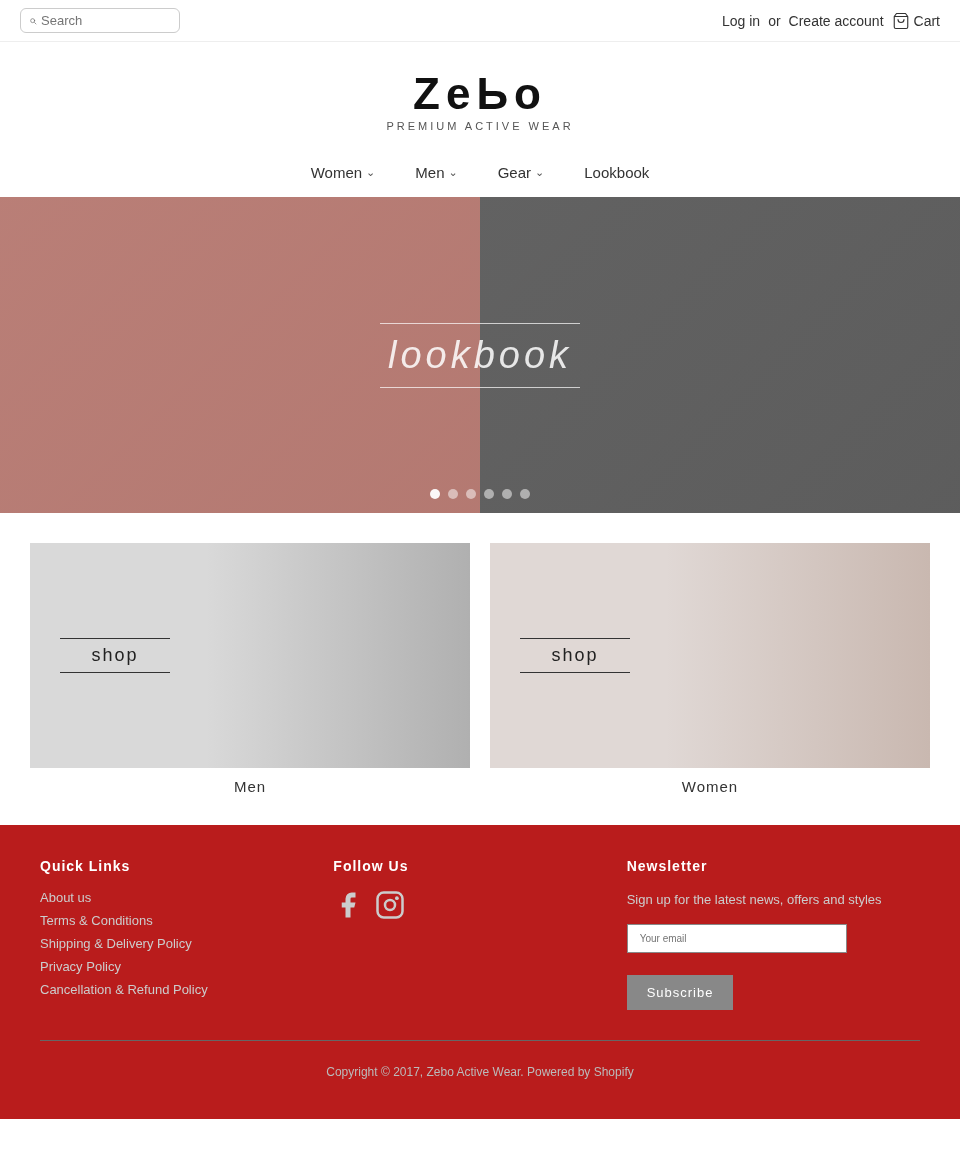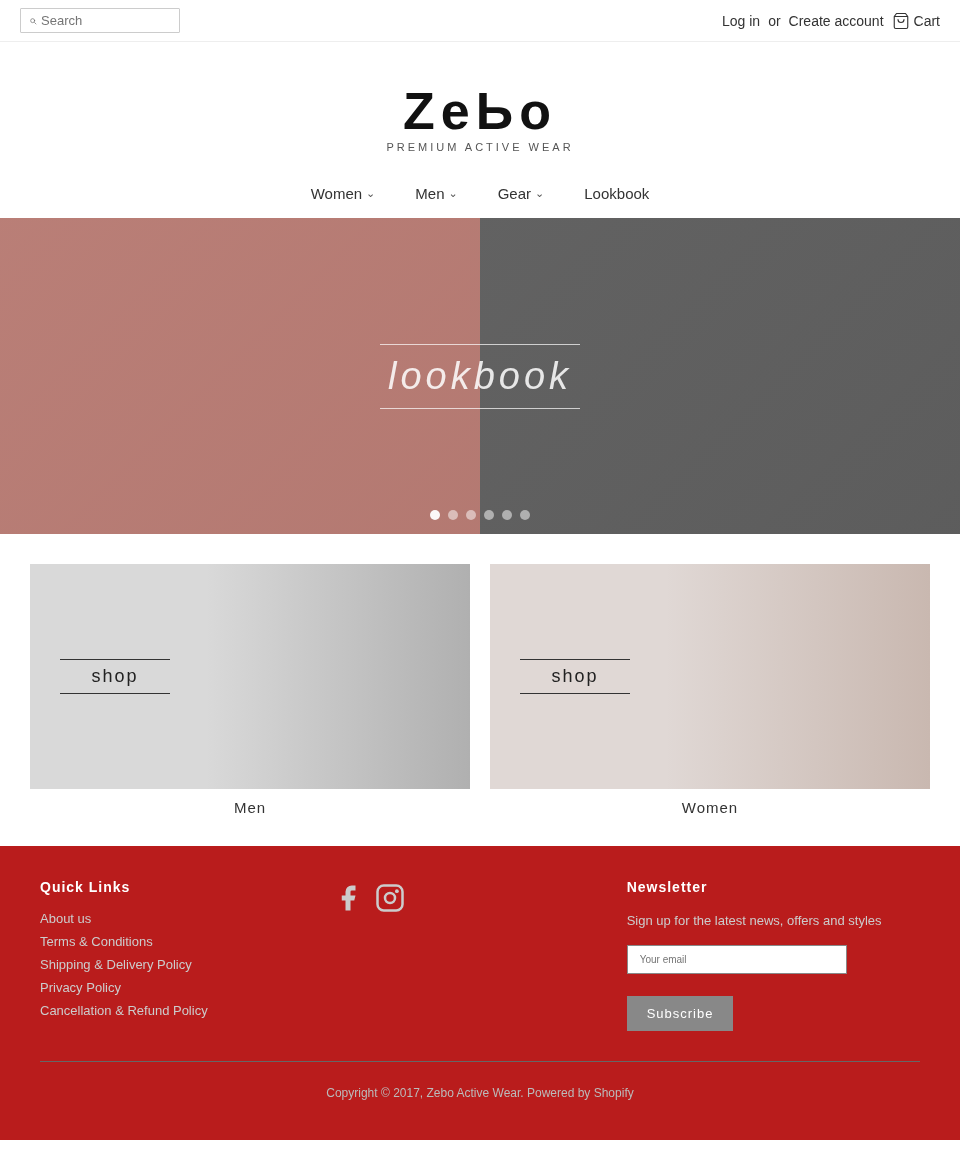--- a/index.html
+++ b/index.html
@@ -12,21 +12,21 @@
       justify-content: space-between;
       padding: 8px 20px;
       border-bottom: 1px solid #eee;
       background: #fff;
     }
     .search-form {
       display: flex;
       align-items: center;
       border: 1px solid #ccc;
       padding: 4px 8px;
-      border-radius: 1px;
+      border-radius: 6px;
       width: 160px;
     }
     .search-form input {
       border: none;
       outline: none;
       font-size: 13px;
       width: 130px;
       background: transparent;
     }
     .search-icon-svg {
@@ -55,27 +55,26 @@
       height: 18px;
       fill: #333;
     }
 
     
     .logo-area {
       text-align: center;
       padding: 30px 0 20px;
     }
     .logo-text {
-      font-size: 52px;
+      font-size: 44px;
       font-weight: bold;
       letter-spacing: 6px;
       color: #111;
       font-family: 'Arial Black', Arial, sans-serif;
       line-height: 1;
-      margin-top: 13px;
     }
     .logo-subtitle {
       font-size: 11px;
       letter-spacing: 3px;
       color: #555;
       margin-top: 4px;
     }
 
     
     .nav-bar {
@@ -398,20 +397,21 @@
     <div class="footer-col">
       <div class="footer-col-heading">Quick Links</div>
       <a class="footer-link">About us</a>
       <a class="footer-link">Terms &amp; Conditions</a>
       <a class="footer-link">Shipping &amp; Delivery Policy</a>
       <a class="footer-link">Privacy Policy</a>
       <a class="footer-link">Cancellation &amp; Refund Policy</a>
     </div>
 
     <div class="footer-col">
+      <div class="footer-col-heading">Follow Us</div>
       <div class="footer-social">
         <a href="#">
           <svg class="social-icon" viewBox="0 0 24 24">
             <path d="M18 2h-3a5 5 0 00-5 5v3H7v4h3v8h4v-8h3l1-4h-4V7a1 1 0 011-1h3z" fill="#ccc"></path>
           </svg>
         </a>
         <a href="#">
           <svg class="social-icon" viewBox="0 0 24 24">
             <rect x="2" y="2" width="20" height="20" rx="5" ry="5" fill="none" stroke="#ccc" stroke-width="2"></rect>
             <circle cx="12" cy="12" r="4" fill="none" stroke="#ccc" stroke-width="2"></circle>

